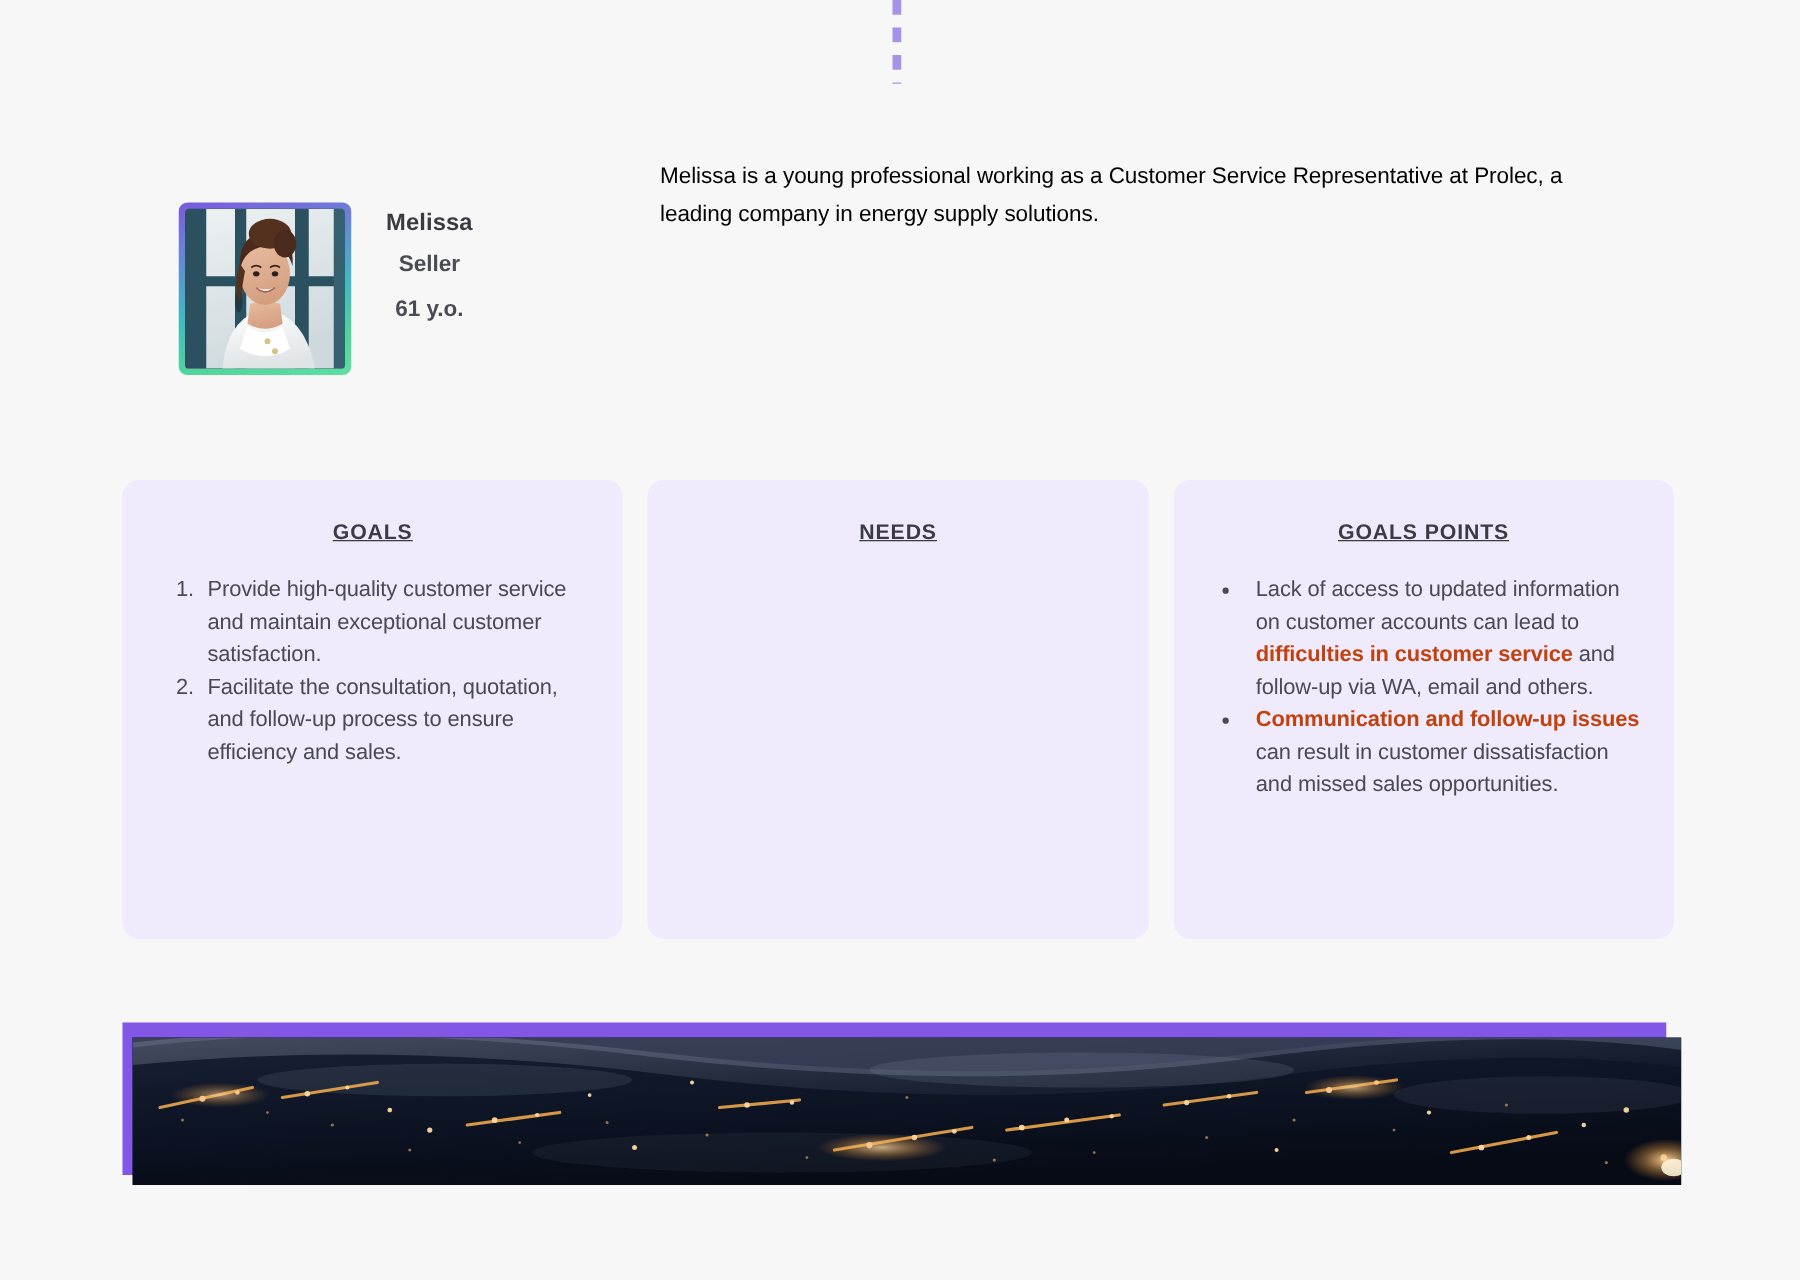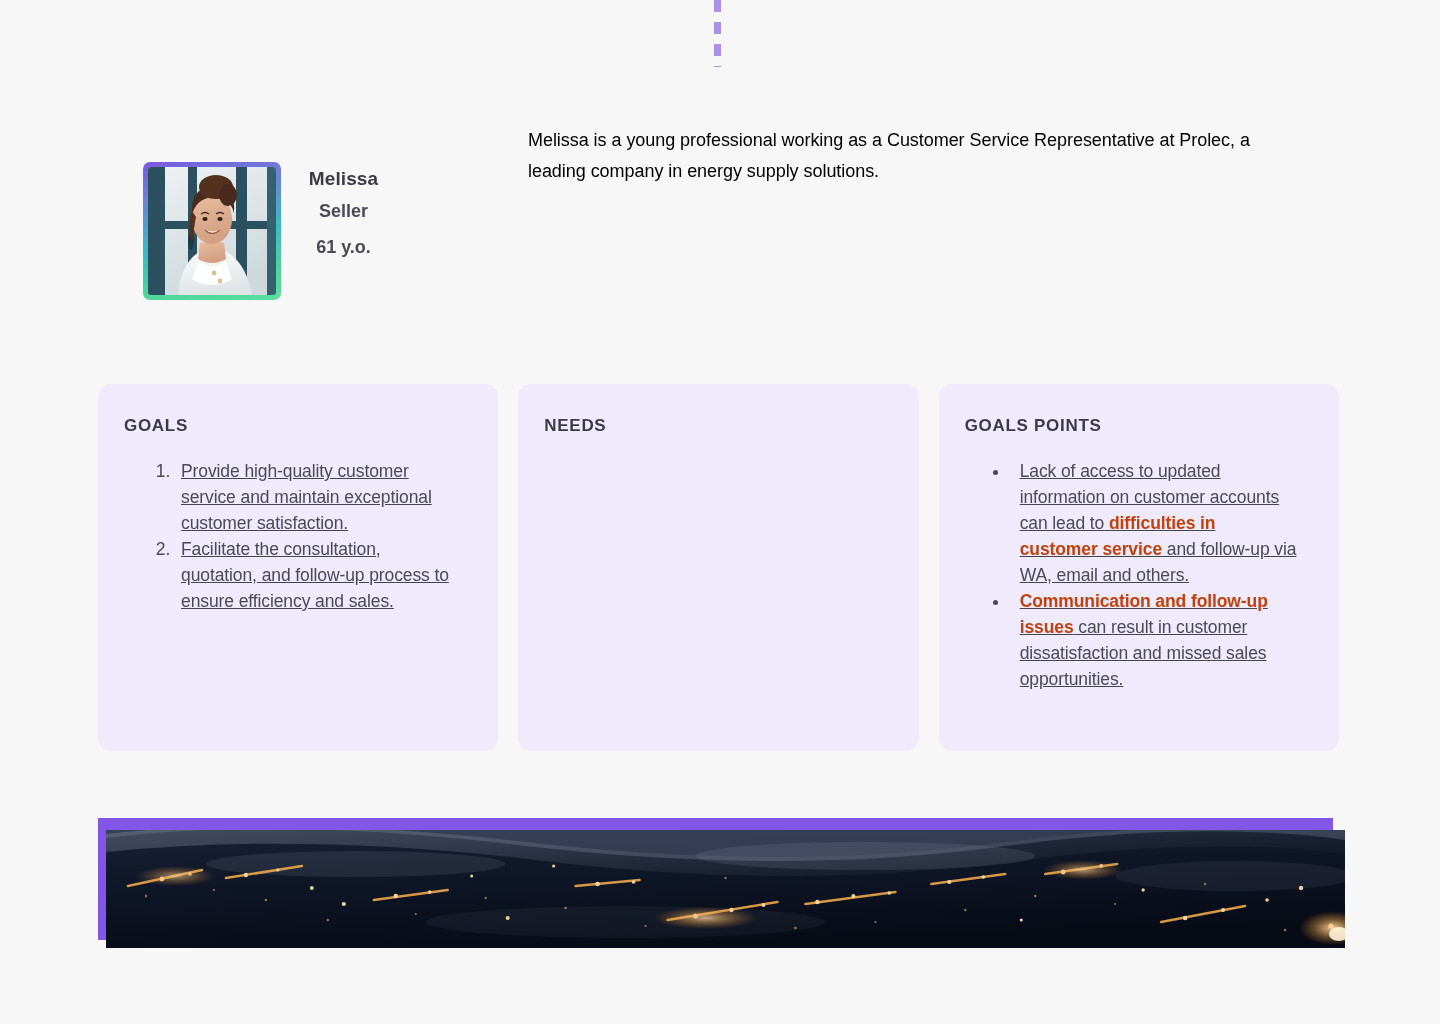--- a/index.html
+++ b/index.html
@@ -112,32 +112,33 @@
 
   .info-card {
     width: 401px;
     min-height: 367px;
     background: #efeafc;
     border-radius: 13px;
     padding: 32px 26px 26px 26px;
   }
 
   .card-title {
+    text-align: center;
     font-size: 17px;
     font-weight: 700;
     letter-spacing: 0.7px;
     color: #3b3b44;
     margin-bottom: 22px;
     font-family: "Liberation Sans Narrow", "Liberation Sans", sans-serif;
+    text-decoration: underline;
   }
 
   .card-list {
-    margin: 15px;
+    margin: 0;
     padding-left: 36px;
-    text-decoration: underline;
   }
 
   .card-list li {
     font-size: 17.5px;
     line-height: 26px;
     color: #4a4a52;
     padding-left: 6px;
     letter-spacing: -0.1px;
   }
 

